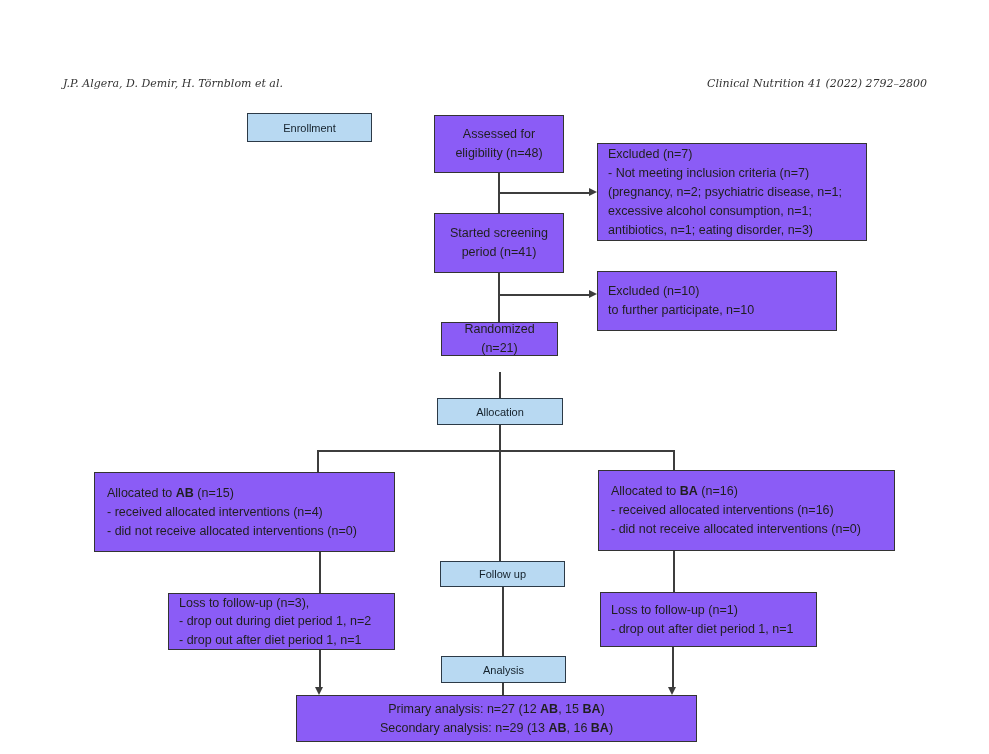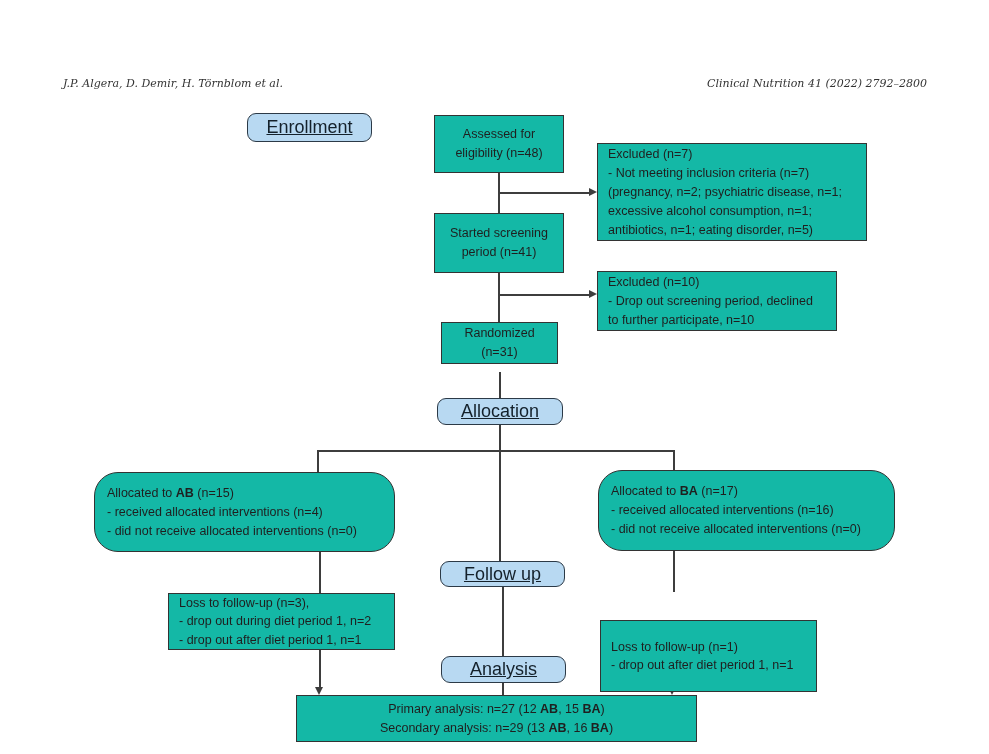--- a/index.html
+++ b/index.html
@@ -5,33 +5,33 @@
   html,body{margin:0;padding:0;background:#fff;}
   #canvas{
     position:relative;width:989px;height:754px;background:#ffffff;overflow:hidden;
     font-family:"Liberation Sans", sans-serif;color:#1f1f1f;
   }
   .hdr{
     position:absolute;top:77px;font-family:"DejaVu Serif","Liberation Serif",serif;
     font-style:italic;font-size:11px;color:#333;white-space:nowrap;
   }
   .box{
-    position:absolute;background:#14b8a6;border:1.5px solid var(--box-border,#333);
+    position:absolute;background:#8b5cf6;border:1.5px solid var(--box-border,#333);
     box-sizing:border-box;font-size:12.5px;line-height:19px;
     display:flex;flex-direction:column;justify-content:center;
   }
   .box.center{align-items:center;text-align:center;}
   .box.left{align-items:flex-start;padding-left:10px;padding-right:6px;}
-  .box.pad12{padding-left:12px;border-radius:24px;}
+  .box.pad12{padding-left:12px;}
   .box.lh18{line-height:18.5px;}
   .pill{
     position:absolute;background:var(--stage-fill,#b8d9f2);
-    border:1.5px solid var(--stage-border,#2c3a47);border-radius:9px;
+    border:1.5px solid var(--stage-border,#2c3a47);border-radius:0;
     box-sizing:border-box;display:flex;align-items:center;justify-content:center;
-    font-size:18px;color:#14212b;text-decoration:underline;
+    font-size:11px;color:#14212b;
   }
   .vline,.hline{position:absolute;background:var(--line,#3d3d3d);}
   .vline{width:2px;}
   .hline{height:2px;}
   .arrow-right{
     position:absolute;width:0;height:0;
     border-top:4.5px solid transparent;border-bottom:4.5px solid transparent;
     border-left:8px solid var(--line,#3d3d3d);
   }
   .arrow-down{
@@ -77,58 +77,57 @@
   <div class="box center" style="left:434px;top:115px;width:130px;height:58px">
     <div>Assessed for</div>
     <div>eligibility (n=48)</div>
   </div>
 
   <div class="box left" style="left:597px;top:143px;width:270px;height:98px">
     <div>Excluded (n=7)</div>
     <div>- Not meeting inclusion criteria (n=7)</div>
     <div>(pregnancy, n=2; psychiatric disease, n=1;</div>
     <div>excessive alcohol consumption, n=1;</div>
-    <div>antibiotics, n=1; eating disorder, n=5)</div>
+    <div>antibiotics, n=1; eating disorder, n=3)</div>
   </div>
 
   <div class="box center" style="left:434px;top:213px;width:130px;height:60px">
     <div>Started screening</div>
     <div>period (n=41)</div>
   </div>
 
   <div class="box left" style="left:597px;top:271px;width:240px;height:60px">
     <div>Excluded (n=10)</div>
-    <div>- Drop out screening period, declined</div>
     <div>to further participate, n=10</div>
   </div>
 
-  <div class="box center" style="left:441px;top:322px;width:117px;height:42px">
+  <div class="box center" style="left:441px;top:322px;width:117px;height:34px">
     <div>Randomized</div>
-    <div>(n=31)</div>
+    <div>(n=21)</div>
   </div>
 
   <div class="box left pad12" style="left:94px;top:472px;width:301px;height:80px">
     <div><span>Allocated to </span><b>AB</b><span> (n=15)</span></div>
     <div>- received allocated interventions (n=4)</div>
     <div>- did not receive allocated interventions (n=0)</div>
   </div>
 
   <div class="box left pad12" style="left:598px;top:470px;width:297px;height:81px">
-    <div><span>Allocated to </span><b>BA</b><span> (n=17)</span></div>
+    <div><span>Allocated to </span><b>BA</b><span> (n=16)</span></div>
     <div>- received allocated interventions (n=16)</div>
     <div>- did not receive allocated interventions (n=0)</div>
   </div>
 
   <div class="box left lh18" style="left:168px;top:593px;width:227px;height:57px">
     <div>Loss to follow-up (n=3),</div>
     <div>- drop out during diet period 1, n=2</div>
     <div>- drop out after diet period 1, n=1</div>
   </div>
 
-  <div class="box left lh18" style="left:600px;top:620px;width:217px;height:72px">
+  <div class="box left lh18" style="left:600px;top:592px;width:217px;height:55px">
     <div>Loss to follow-up (n=1)</div>
     <div>- drop out after diet period 1, n=1</div>
   </div>
 
   <div class="box center" style="left:296px;top:695px;width:401px;height:47px">
     <div><span>Primary analysis: n=27 (12 </span><b>AB</b><span>, 15 </span><b>BA</b><span>)</span></div>
     <div><span>Secondary analysis: n=29 (13 </span><b>AB</b><span>, 16 </span><b>BA</b><span>)</span></div>
   </div>
 
 </div>

